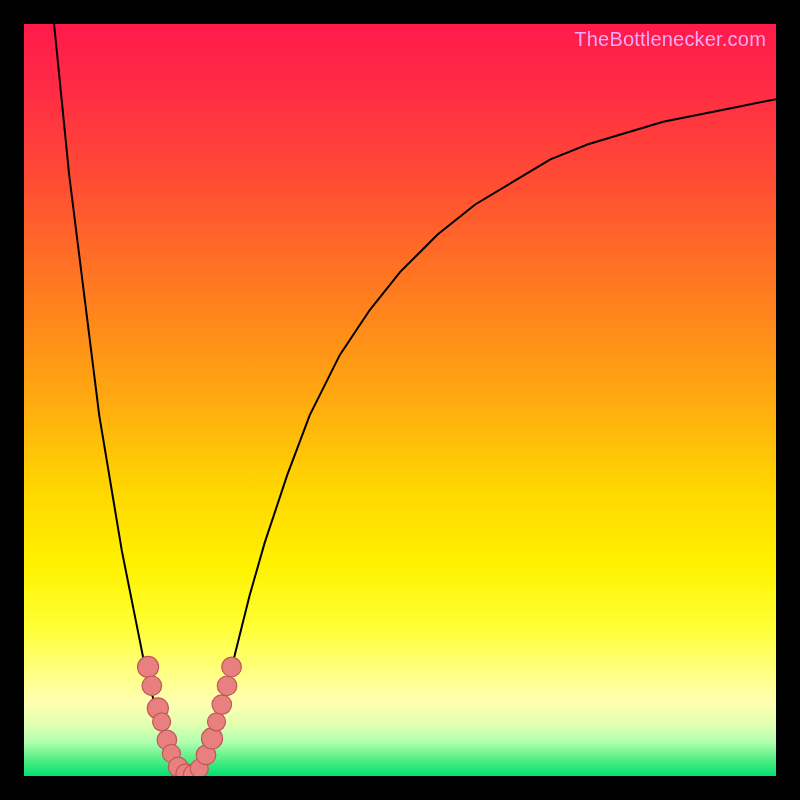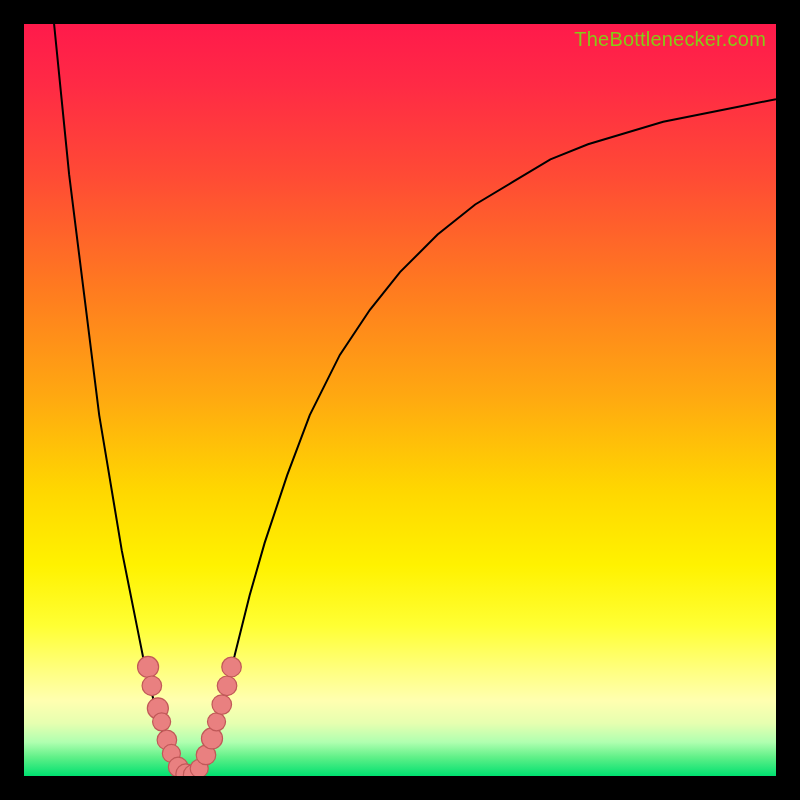--- a/index.html
+++ b/index.html
@@ -28,21 +28,21 @@
   }
   .gradient {
     position: absolute;
     inset: 0;
   }
   .watermark {
     position: absolute;
     top: 4px;
     right: 10px;
     font-size: 20px;
-    color: #84cc16;
+    color: #f0abfc;
     font-weight: 400;
     letter-spacing: 0.2px;
   }
   svg.curve {
     position: absolute;
     inset: 0;
   }
 </style>
 </head>
 <body>

